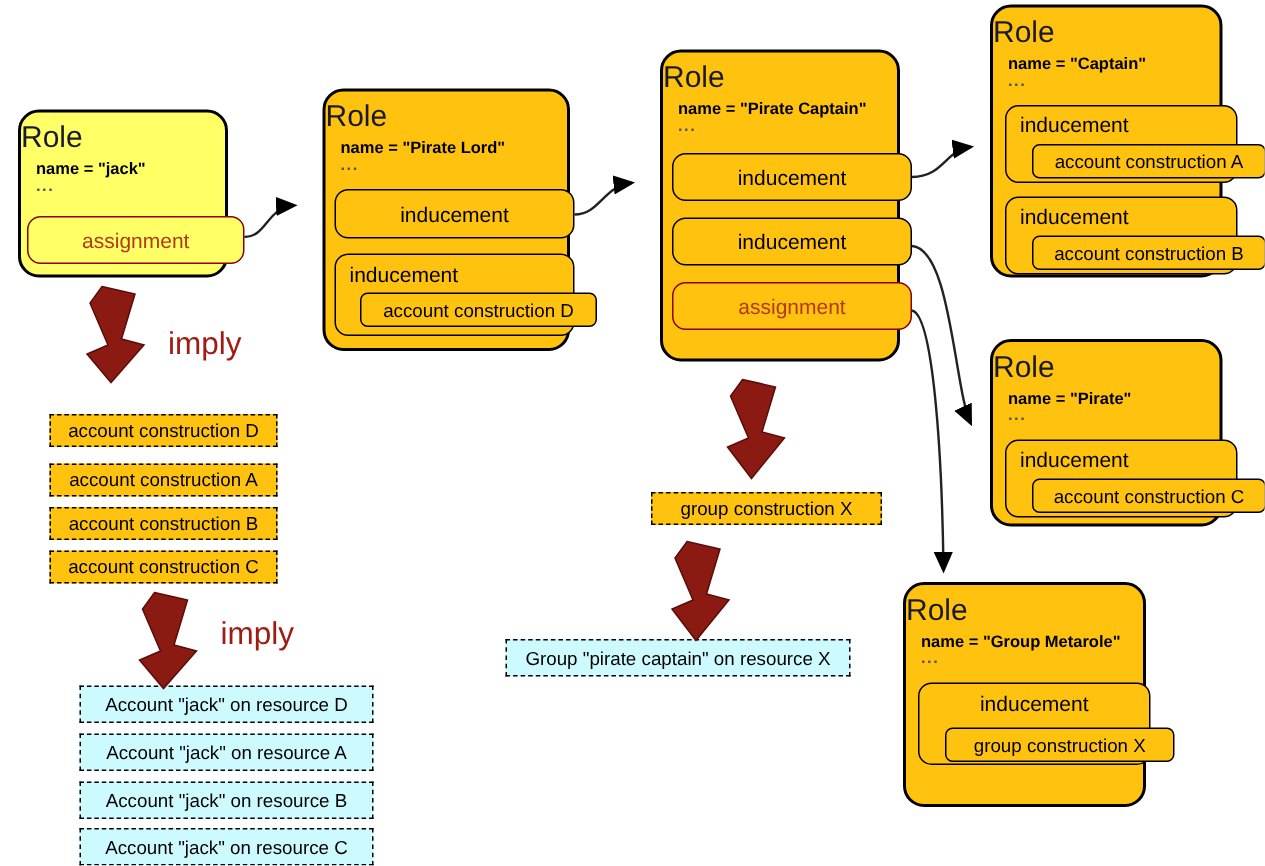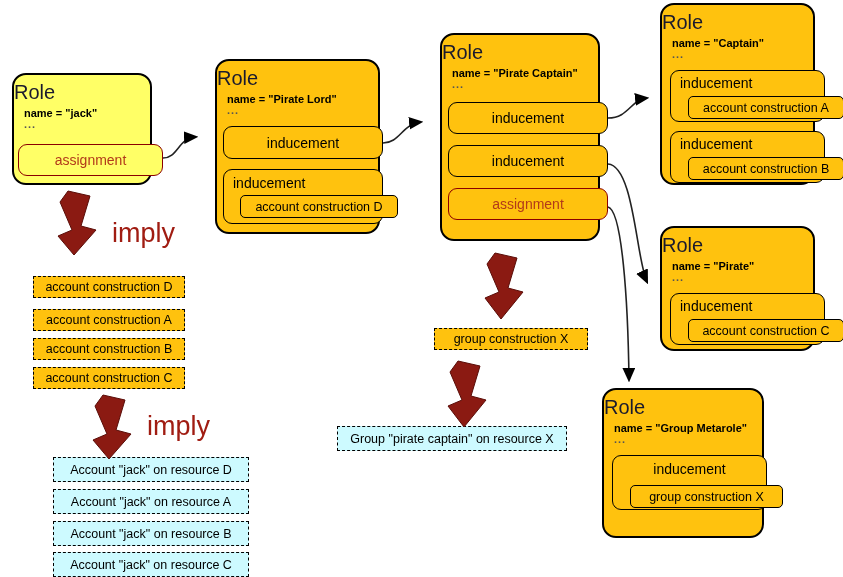--- a/index.html
+++ b/index.html
@@ -138,21 +138,21 @@
     white-space: nowrap;
   }
 
   
   .imply-arrow {
     position: absolute;
     z-index: 20;
   }
   .imply-label {
     position: absolute;
-    font-size: 27px;
+    font-size: 21px;
     color: #a01c12;
     z-index: 20;
     white-space: nowrap;
   }
 </style>
 </head>
 <body>
 
 <div id="canvas">
 

